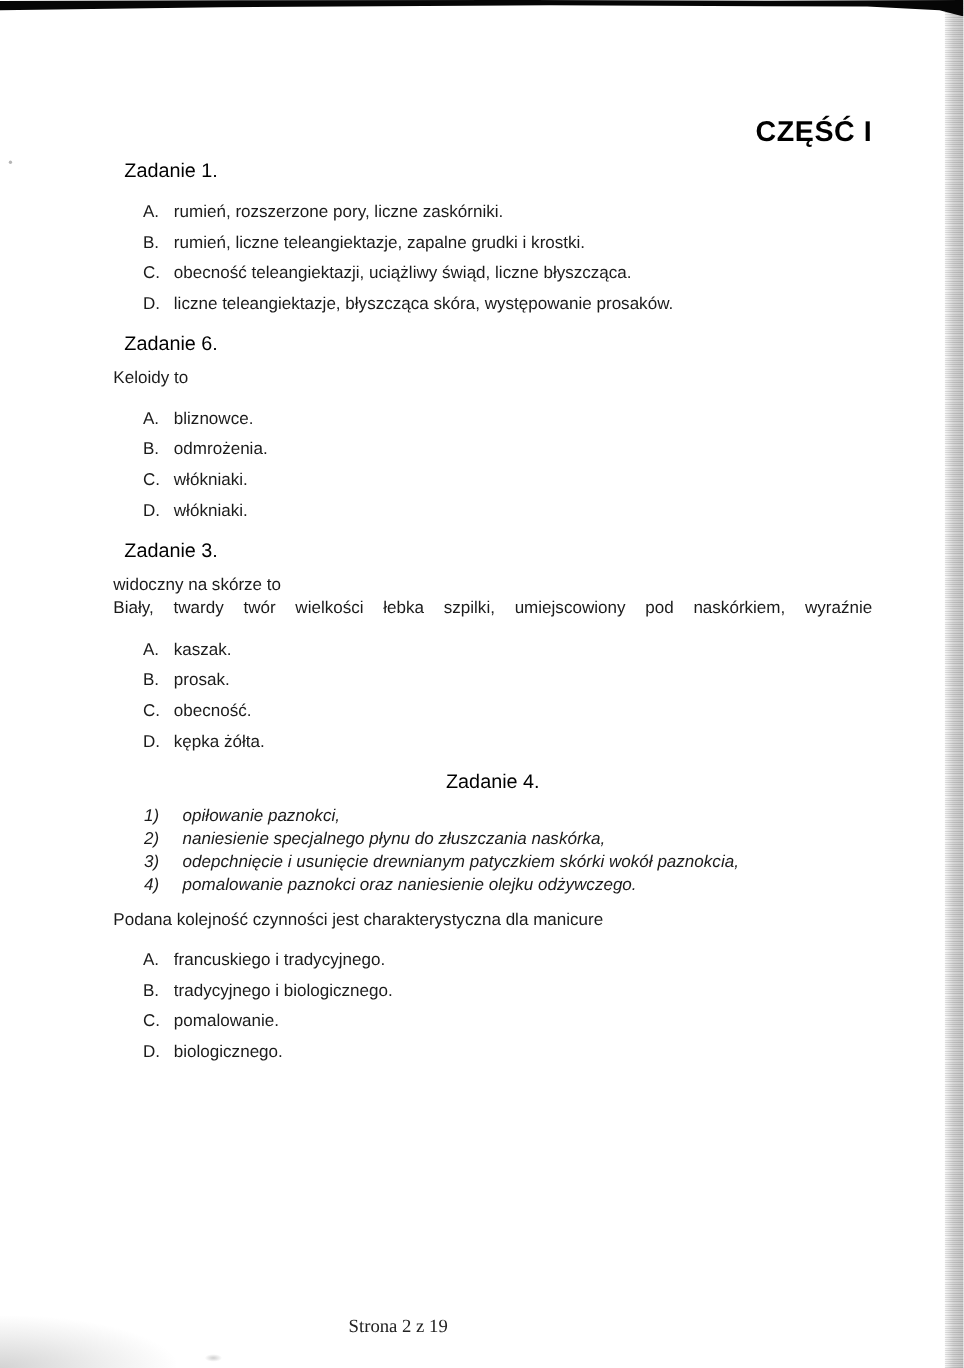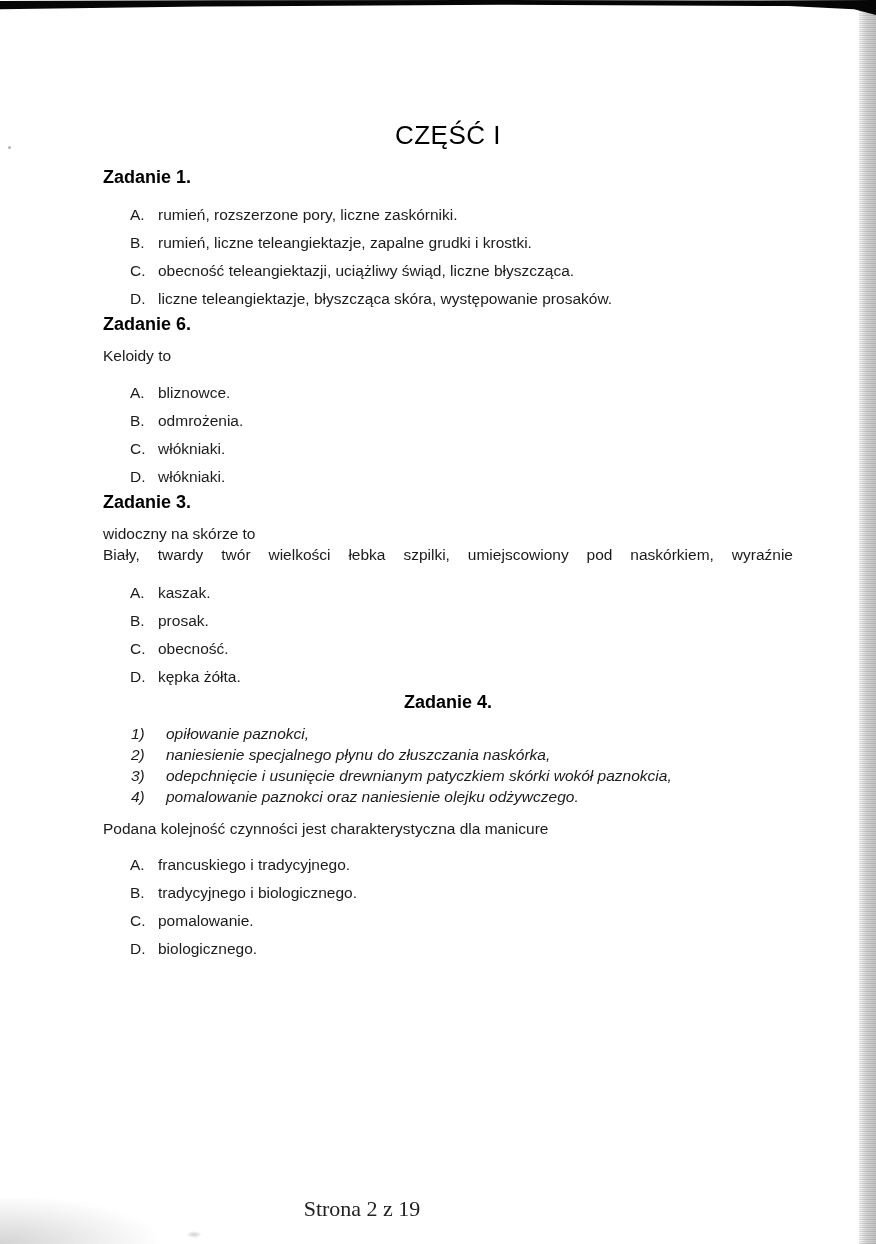--- a/index.html
+++ b/index.html
@@ -47,27 +47,27 @@
   }
 
   
   .content {
     position: absolute; top: 0; left: 0;
     box-sizing: border-box;
     width: 876px;
     padding: 104px 83px 0 103px;
   }
   .part-title {
-    margin: 16px;
-    font-size: 26px; font-weight: normal; color: #000;
-    text-align: center; line-height: 30px;
+    margin: 0;
+    font-size: 26px; font-weight: bold; color: #000;
+    text-align: right; line-height: 30px;
     letter-spacing: 0.5px;
   }
   section.task h2 {
-    margin: 0; font-size: 18px; font-weight: bold; color: #000;
+    margin: 10px; font-size: 18px; font-weight: normal; color: #000;
     line-height: 22px;
   }
   .t1 h2 { margin-top: 33px; }
   .t2 h2 { margin-top: 43px; }
   .t3 h2 { margin-top: 44px; }
   .t4 h2 { margin-top: 41px; text-align: center; }
 
   .question {
     margin: 10px 0 0;
     font-size: 15.5px; line-height: 21px;
@@ -85,21 +85,21 @@
   .steps { margin-top: 10px; padding-left: 28px; font-style: italic; }
   .step { display: flex; line-height: 21px; font-size: 15.5px; }
   .step-num { flex: 0 0 35px; }
   .step-text { flex: 1 1 auto; }
   .t4 .question { margin-top: 11px; }
 
   .footer {
     position: absolute; top: 1196px; left: 0; width: 724px;
     text-align: center;
     font-family: "Liberation Serif", serif;
-    font-size: 22px; color: #222;
+    font-size: 17px; color: #222;
   }
 </style>
 </head>
 <body>
 
 <div class="page">
 
   <div class="scan-top-bar"></div>
   <div class="scan-right-edge"></div>
   <div class="scan-bottom-smudge"></div>

